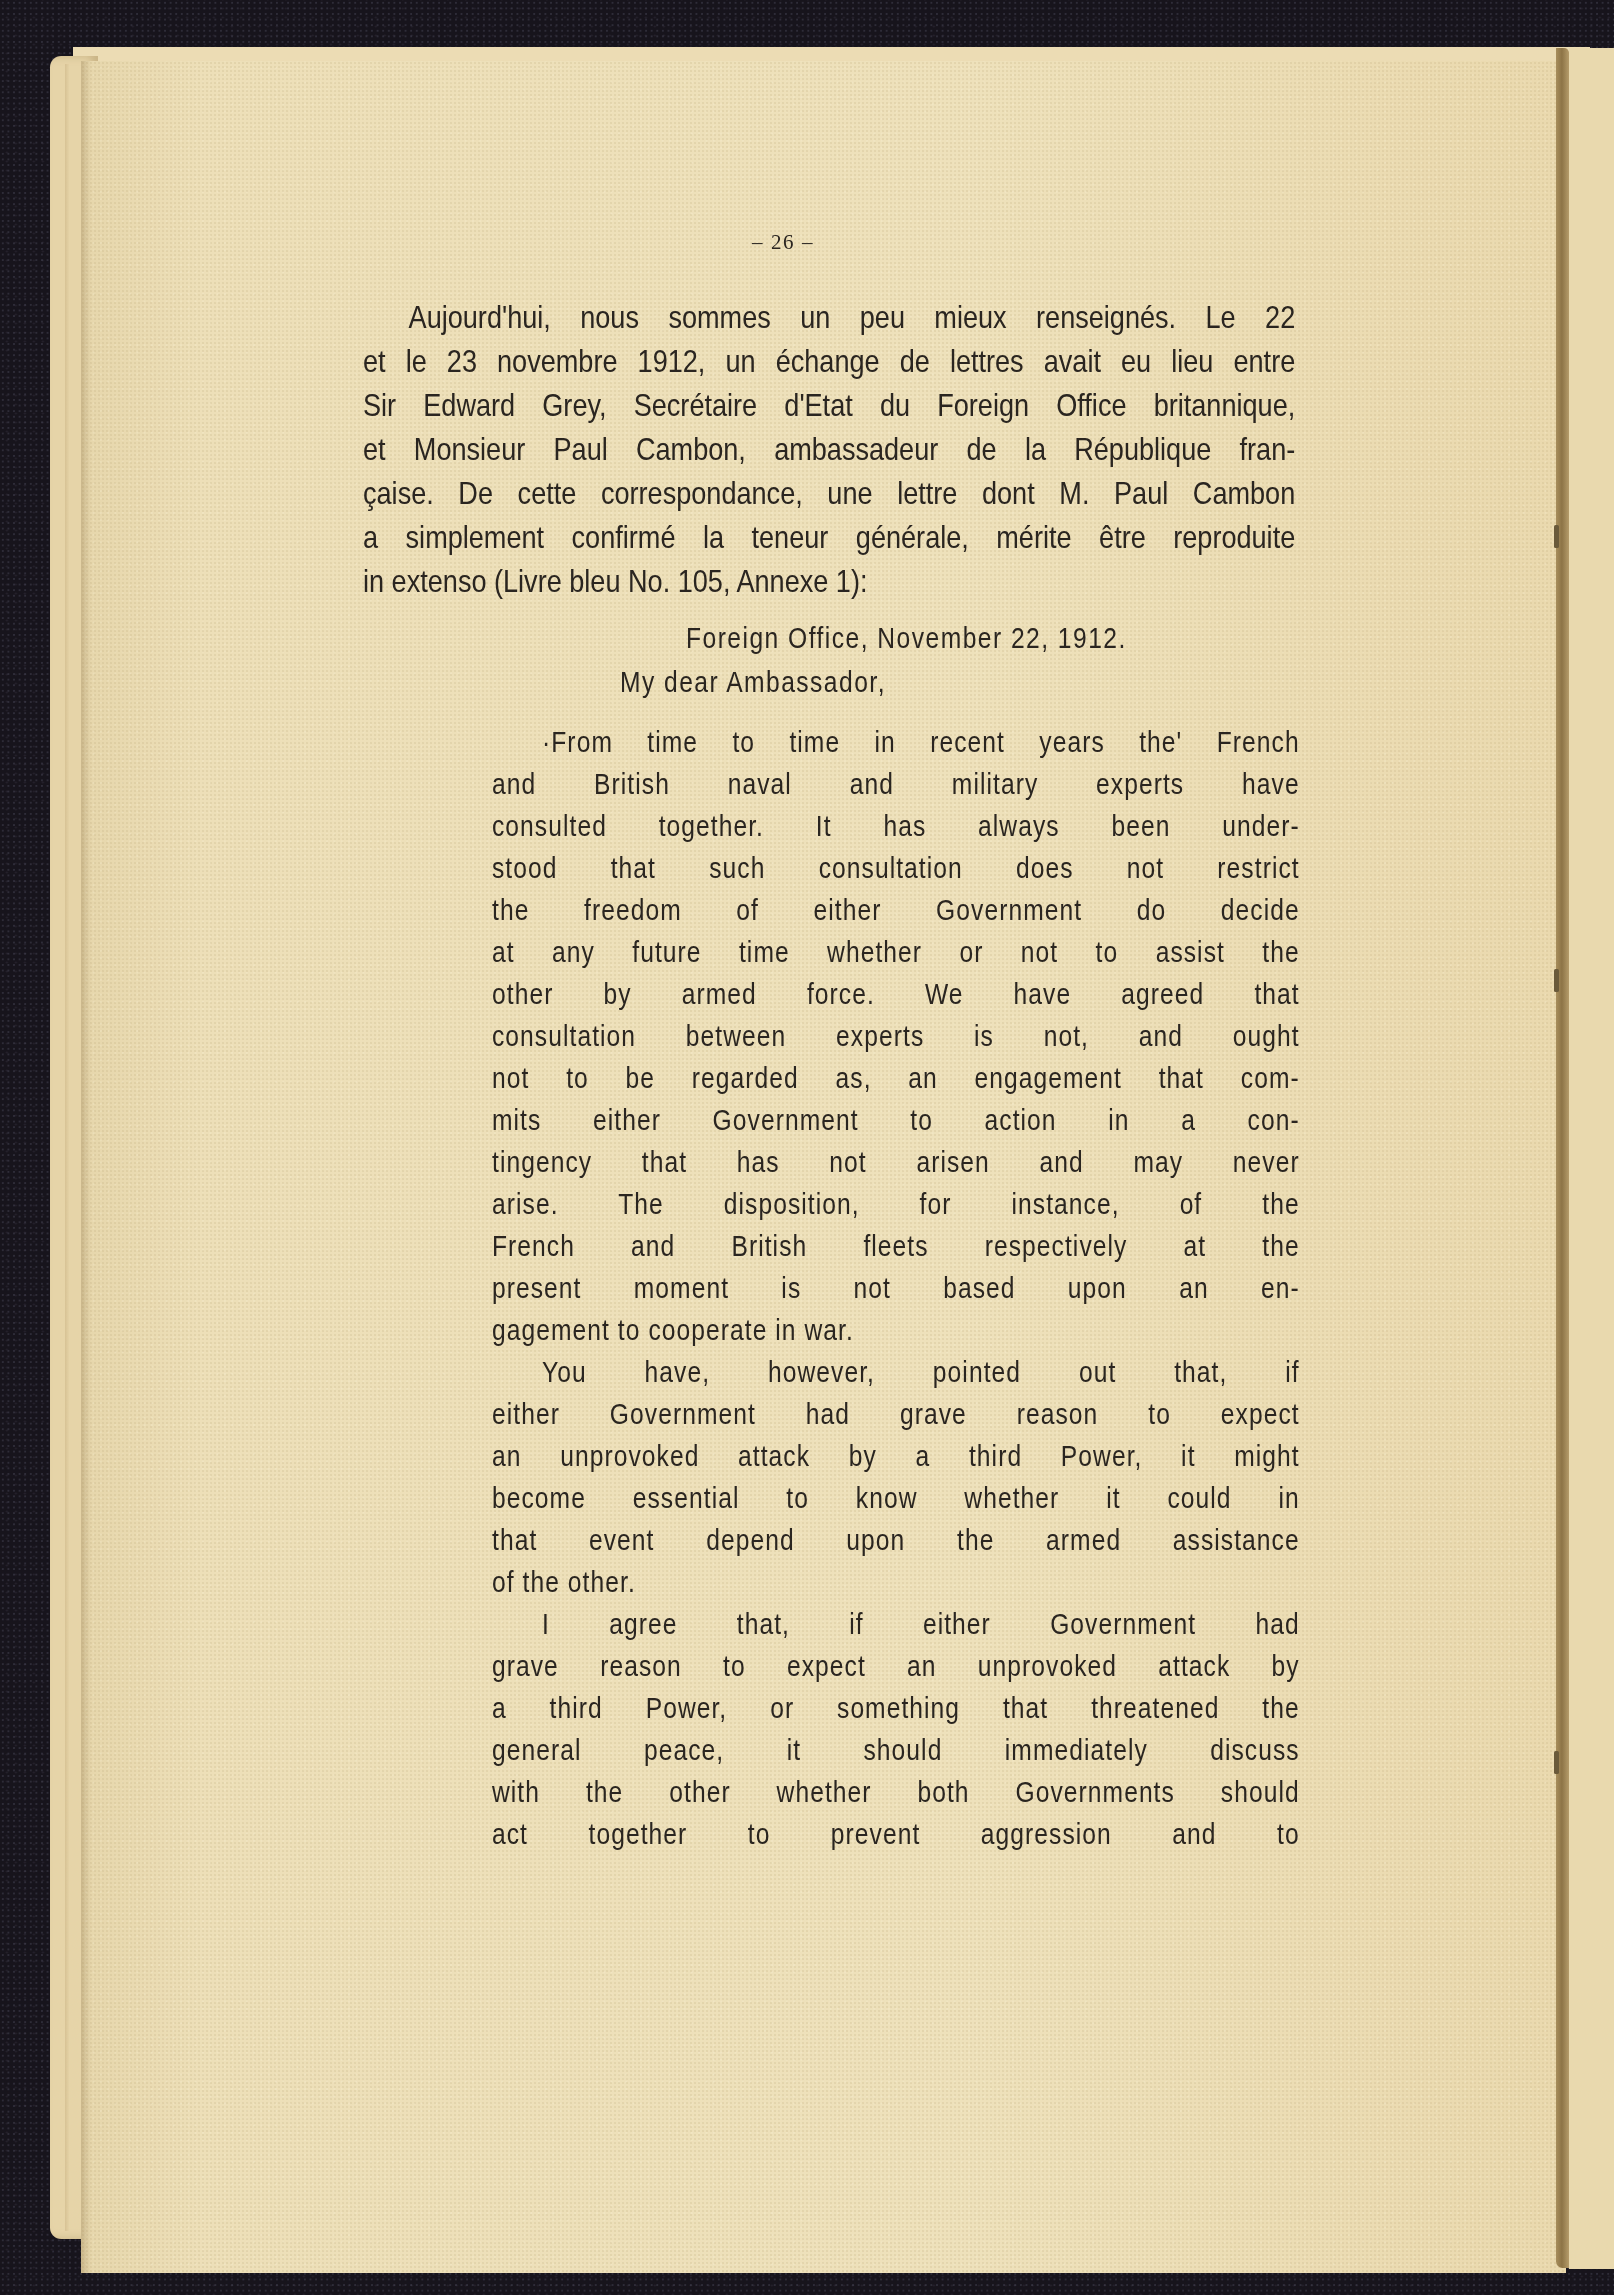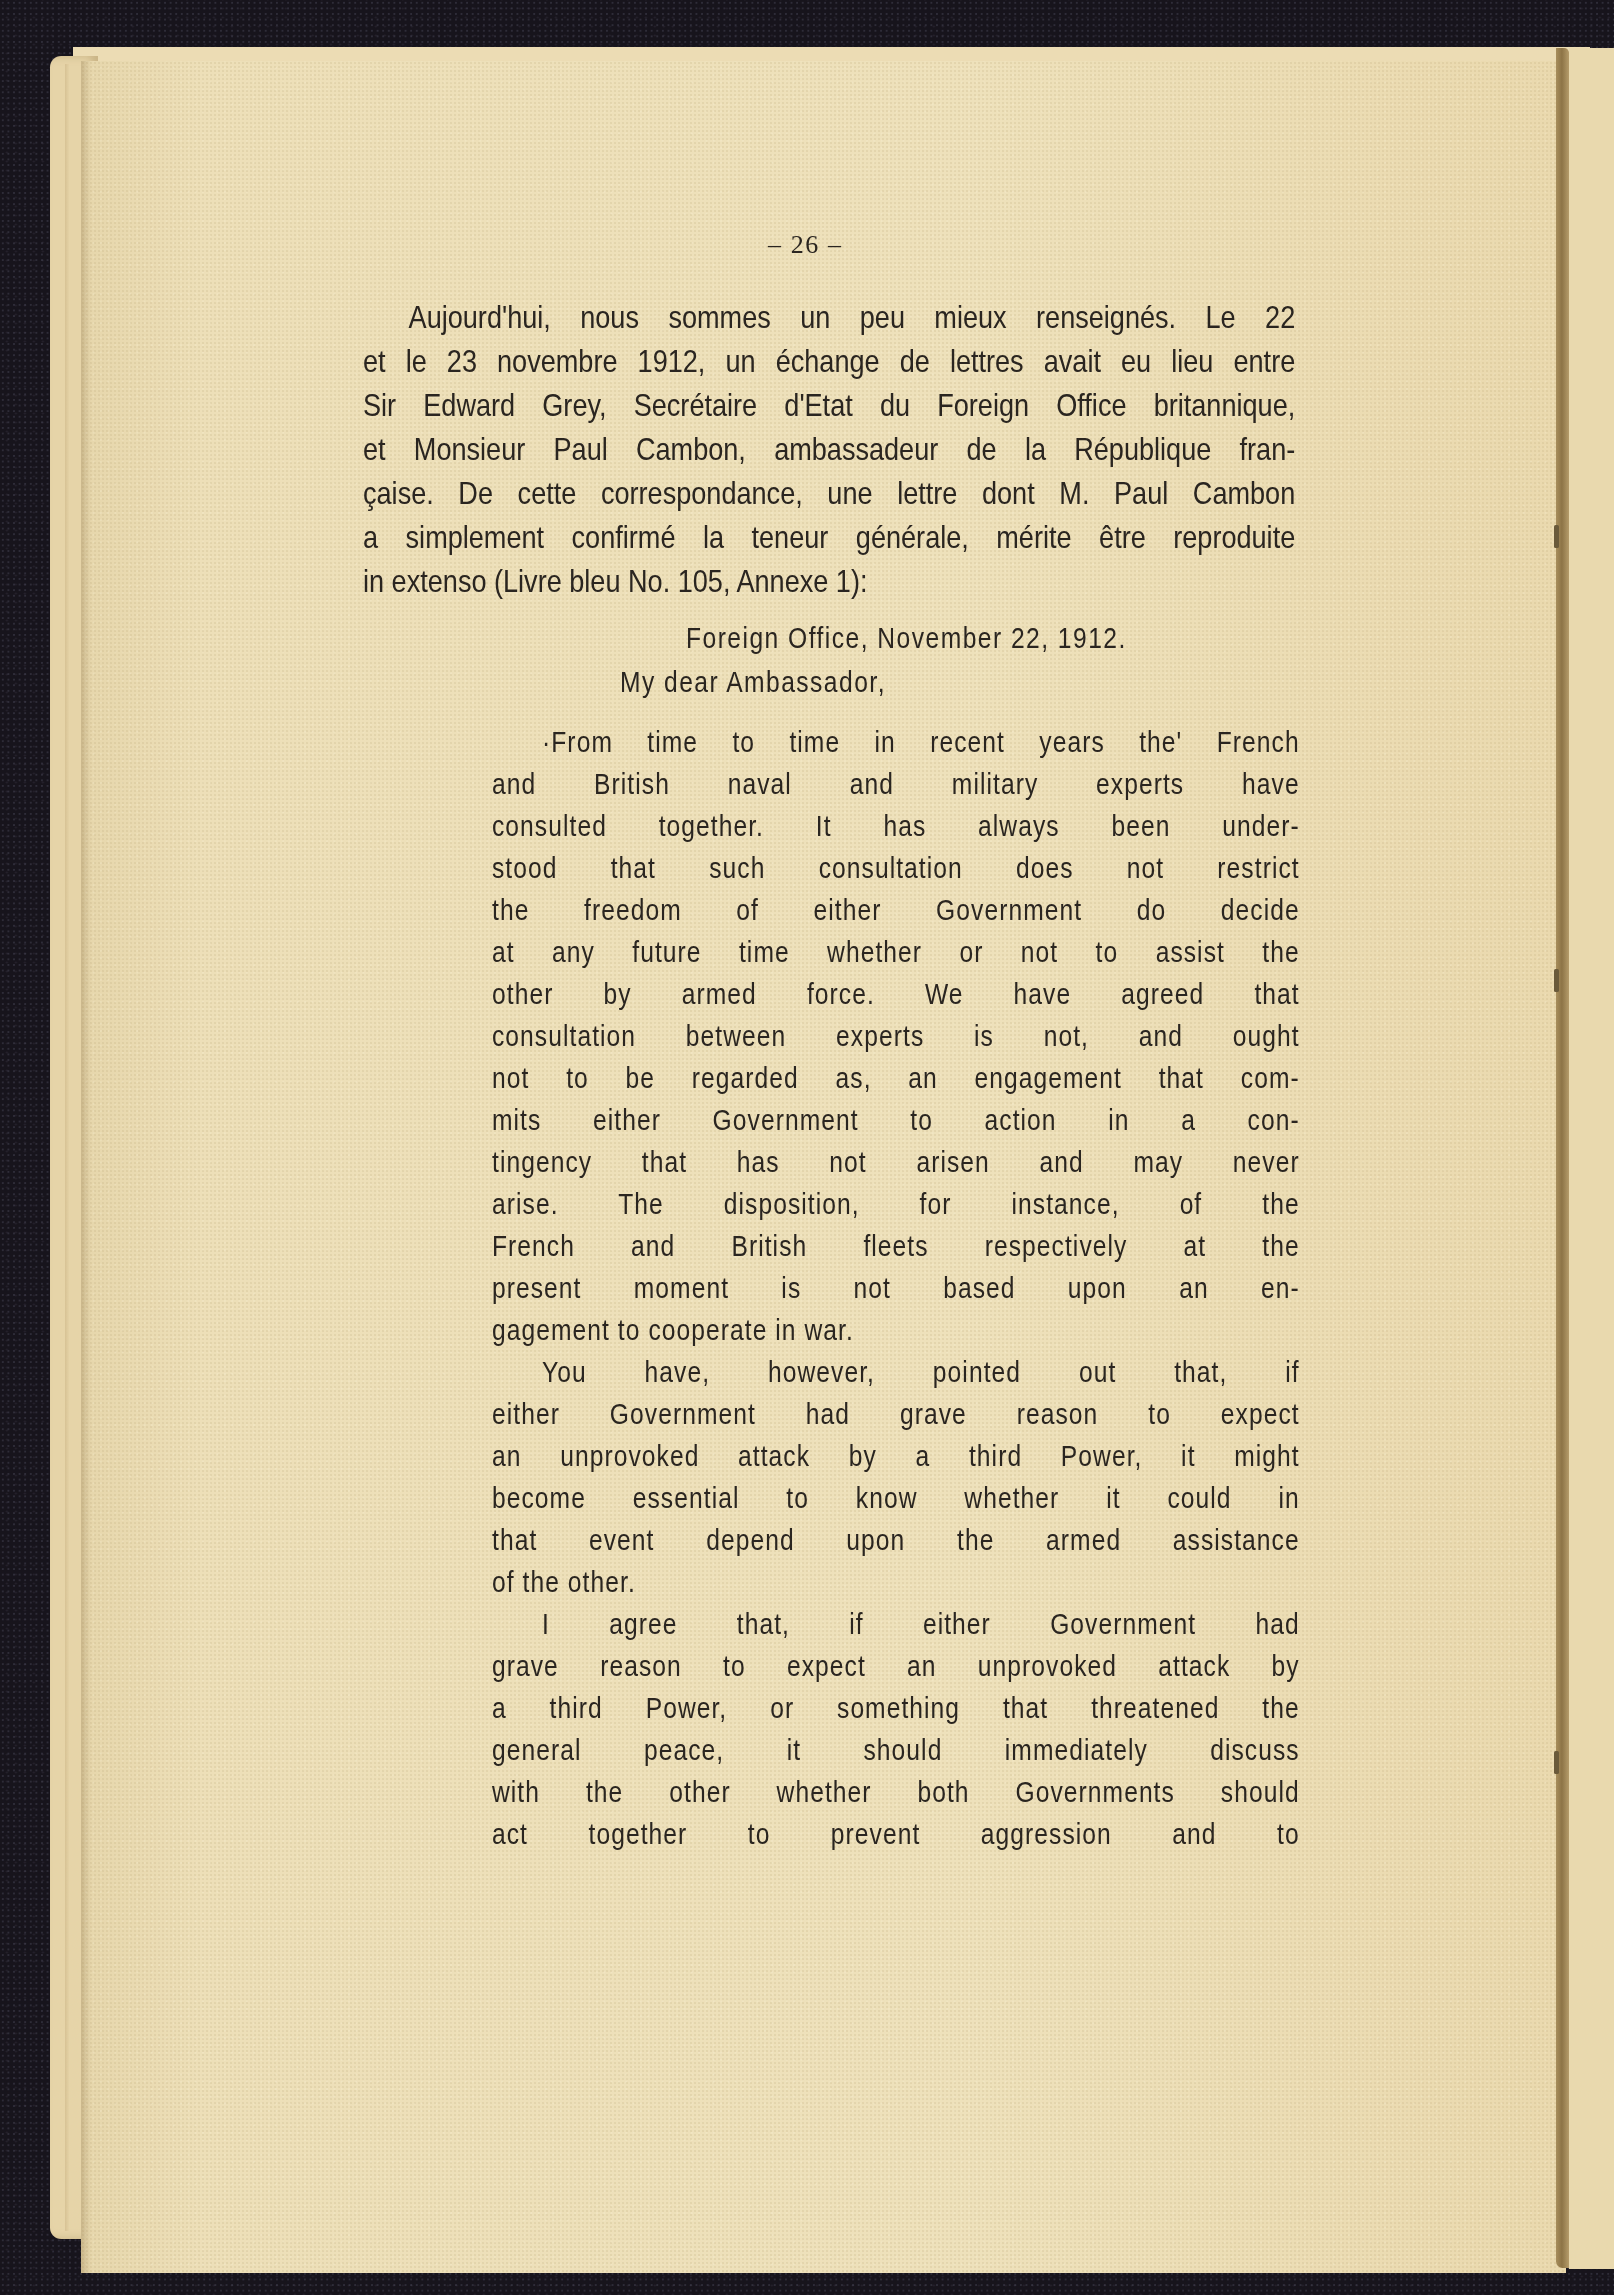--- a/index.html
+++ b/index.html
@@ -97,24 +97,24 @@
     .edge-tick {
       position: absolute;
       left: 1554px;
       width: 4.8px;
       height: 22.6px;
       background: #6a5a3a;
       border-radius: 1.6px;
     }
     .page-number {
       position: absolute;
-      left: 768px;
+      left: 752px;
       top: 230px;
       font-family: "Liberation Serif", serif;
-      font-size: 26px;
+      font-size: 21px;
       color: #2a2520;
       letter-spacing: 1.6px;
     }
     .intro {
       position: absolute;
       left: 363px;
       top: 295px;
       width: 932px;
       font-family: "Liberation Sans Narrow", "Liberation Sans", sans-serif;
       font-size: 31.5px;

